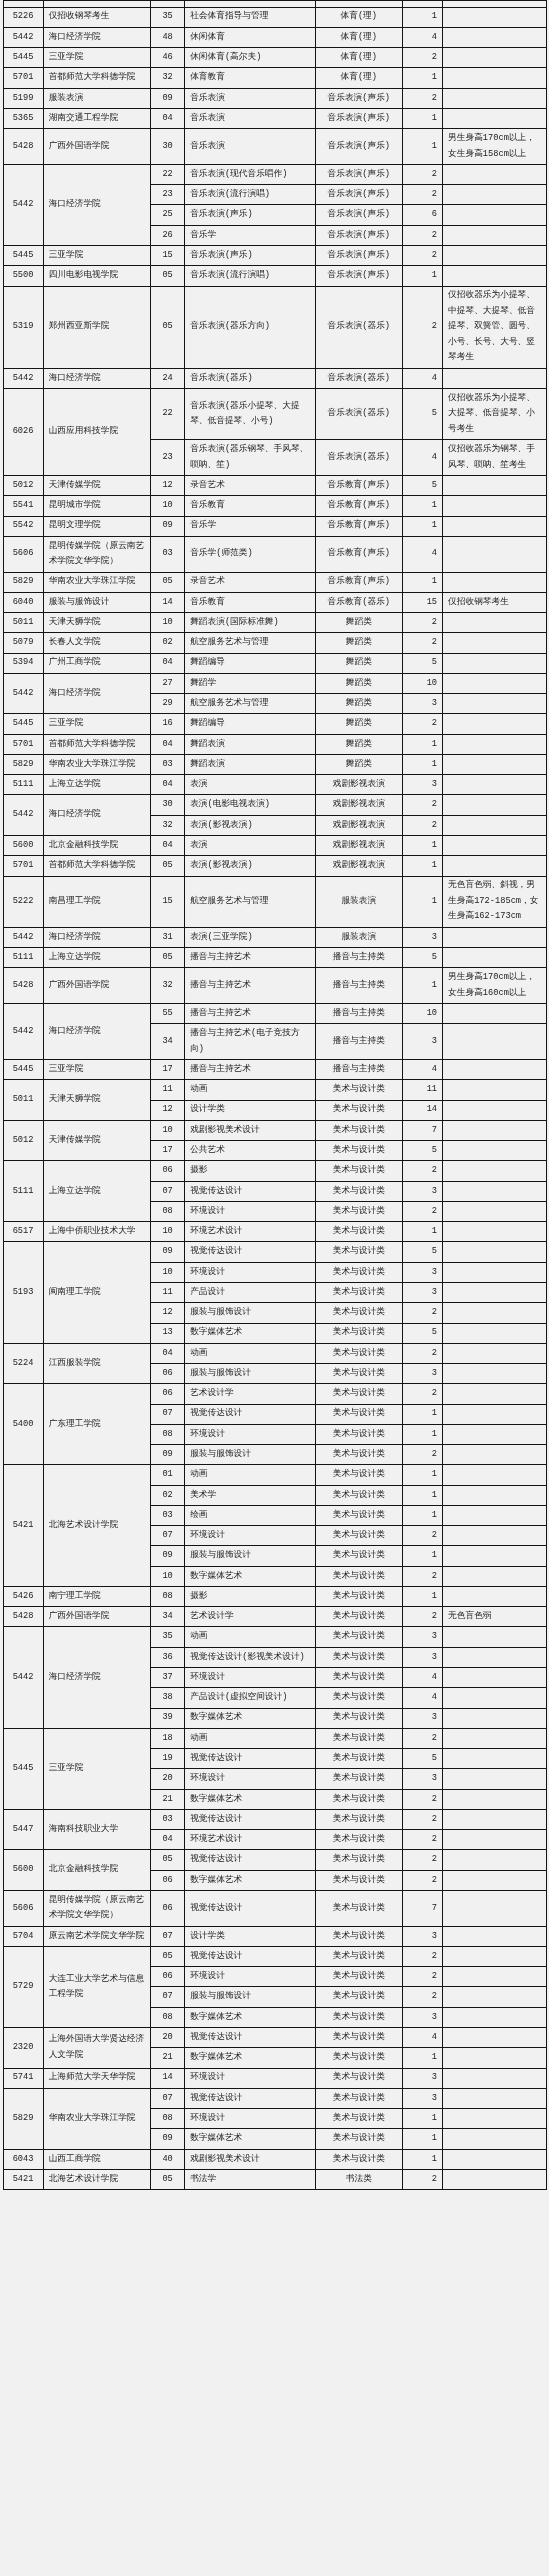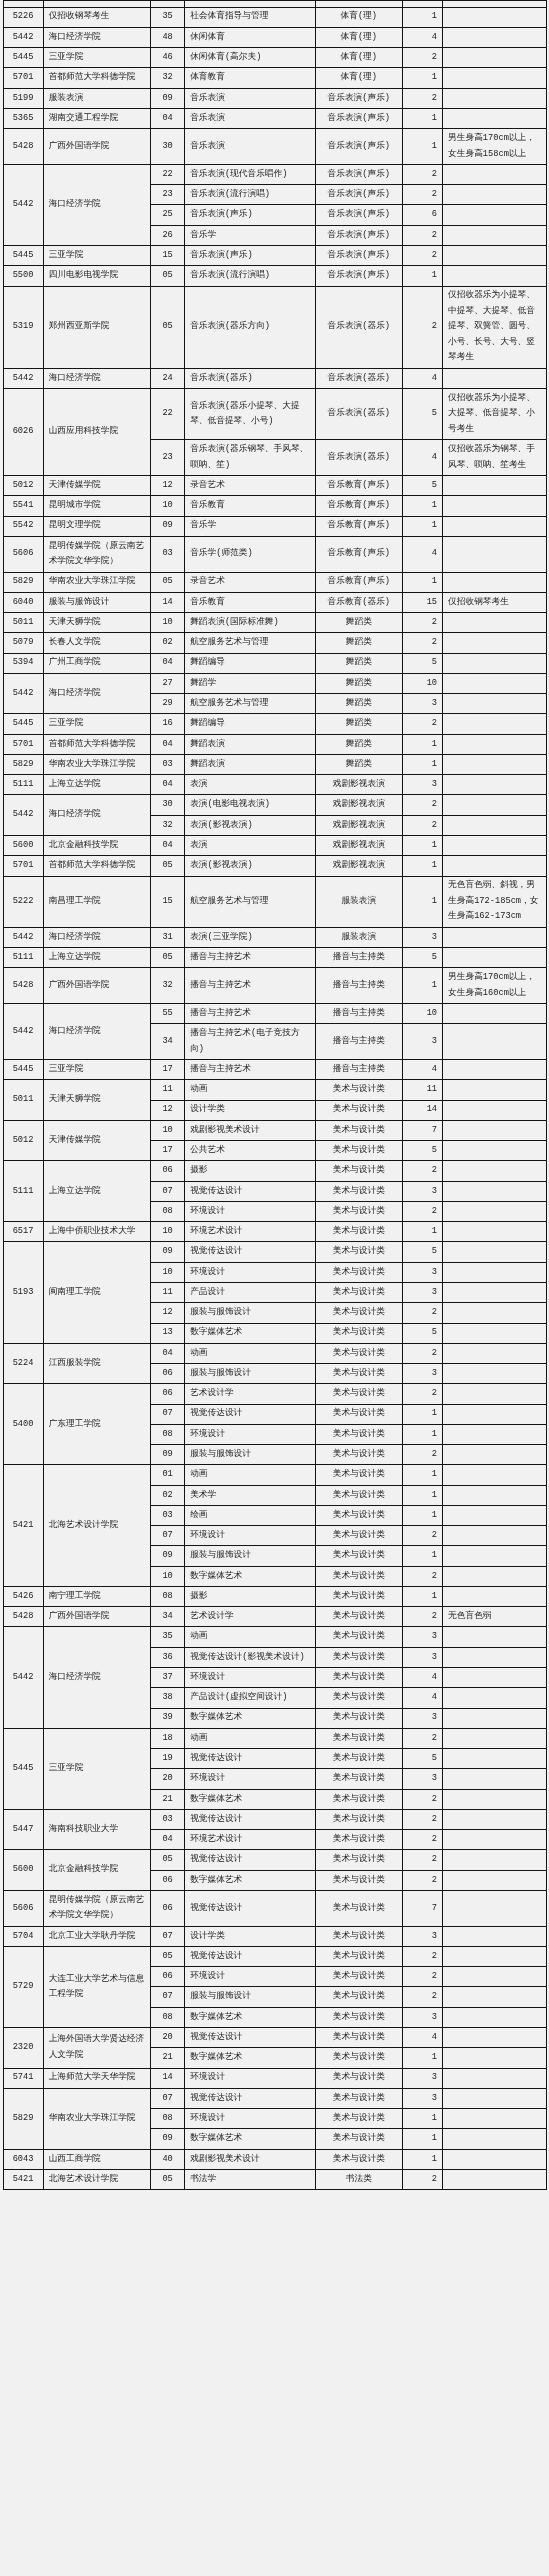--- a/index.html
+++ b/index.html
@@ -750,21 +750,21 @@
           <td class="c">5606</td>
           <td class="l">昆明传媒学院（原云南艺术学院文华学院）</td>
           <td class="c">06</td>
           <td class="l">视觉传达设计</td>
           <td class="c">美术与设计类</td>
           <td class="r">7</td>
           <td class="l"></td>
         </tr>
         <tr class="body-row">
           <td class="c">5704</td>
-          <td class="l">北京工业大学耿丹学院</td>
+          <td class="l">原云南艺术学院文华学院</td>
           <td class="c">07</td>
           <td class="l">设计学类</td>
           <td class="c">美术与设计类</td>
           <td class="r">3</td>
           <td class="l"></td>
         </tr>
         <tr class="body-row">
           <td class="c" rowspan="4">5729</td>
           <td class="l" rowspan="4">大连工业大学艺术与信息工程学院</td>
           <td class="c">05</td>

